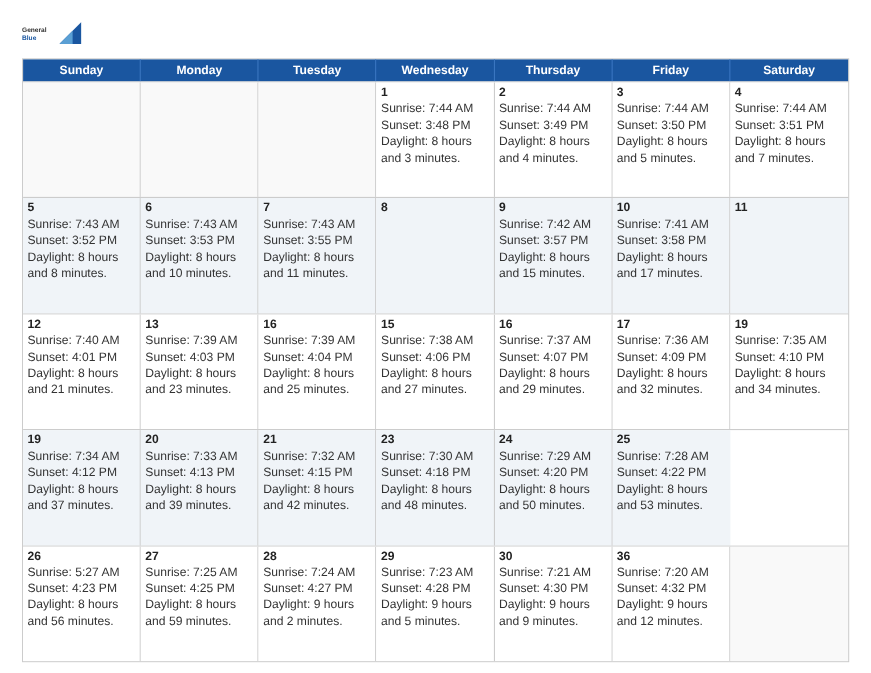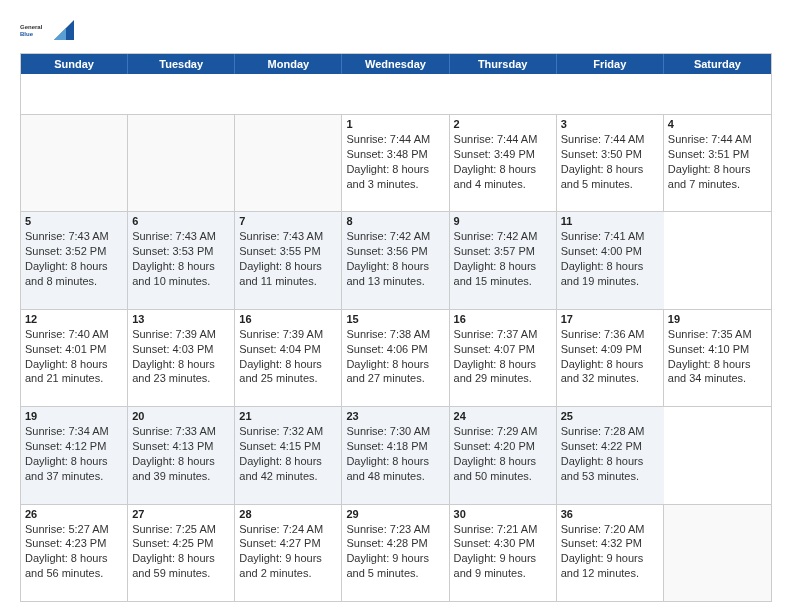--- a/index.html
+++ b/index.html
@@ -38,21 +38,20 @@
     }
     .calendar-subtitle {
       font-size: 14px;
       color: #444;
     }
     .calendar {
       flex: 1;
       display: flex;
       flex-direction: column;
       border: 1px solid #ccc;
-      gap: 40px;
     }
     .cal-header {
       display: grid;
       grid-template-columns: repeat(7, 1fr);
       background: #1a56a0;
     }
     .cal-header-cell {
       color: white;
       font-size: 11px;
       font-weight: bold;
@@ -113,22 +112,22 @@
 </div>
     <div class="title-block">
       <div class="calendar-title"></div>
       <div class="calendar-subtitle"></div>
     </div>
   </div>
 
   <div class="calendar">
     <div class="cal-header">
     <div class="cal-header-cell">Sunday</div>
+        <div class="cal-header-cell">Monday</div>
         <div class="cal-header-cell">Tuesday</div>
-        <div class="cal-header-cell">Monday</div>
         <div class="cal-header-cell">Wednesday</div>
         <div class="cal-header-cell">Thursday</div>
         <div class="cal-header-cell">Friday</div>
         <div class="cal-header-cell">Saturday</div>
       </div>
     <div class="cal-body">
     <div class="cal-row">
           <div class="cal-cell empty"></div>
           <div class="cal-cell empty"></div>
           <div class="cal-cell empty"></div>
@@ -171,35 +170,35 @@
 Daylight: 8 hours and 10 minutes.</div>
           </div>
           <div class="cal-cell">
             <div class="day-num">7</div>
             <div class="cell-text">Sunrise: 7:43 AM
 Sunset: 3:55 PM
 Daylight: 8 hours and 11 minutes.</div>
           </div>
           <div class="cal-cell">
             <div class="day-num">8</div>
-            <div class="cell-text">Sunrise: 7:42 AM
-Sunset: 3:56 PM
-Daylight: 8 hours and 13 minutes.</div>
           </div>
           <div class="cal-cell">
             <div class="day-num">9</div>
             <div class="cell-text">Sunrise: 7:42 AM
 Sunset: 3:57 PM
 Daylight: 8 hours and 15 minutes.</div>
           </div>
           <div class="cal-cell">
+            <div class="day-num">10</div>
+            <div class="cell-text">Sunrise: 7:41 AM
+Sunset: 3:58 PM
+Daylight: 8 hours and 17 minutes.</div>
+          </div>
+          <div class="cal-cell">
             <div class="day-num">11</div>
-            <div class="cell-text">Sunrise: 7:41 AM
-Sunset: 4:00 PM
-Daylight: 8 hours and 19 minutes.</div>
           </div>
         </div>
         <div class="cal-row">
           <div class="cal-cell">
             <div class="day-num">12</div>
             <div class="cell-text">Sunrise: 7:40 AM
 Sunset: 4:01 PM
 Daylight: 8 hours and 21 minutes.</div>
           </div>
           <div class="cal-cell">

